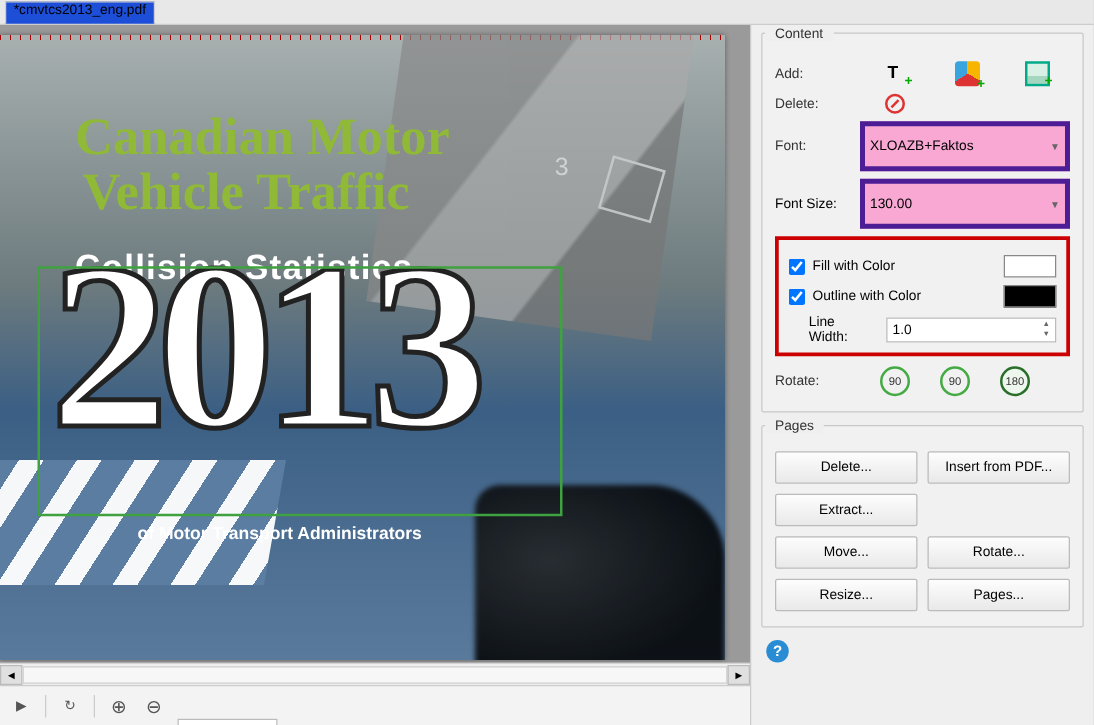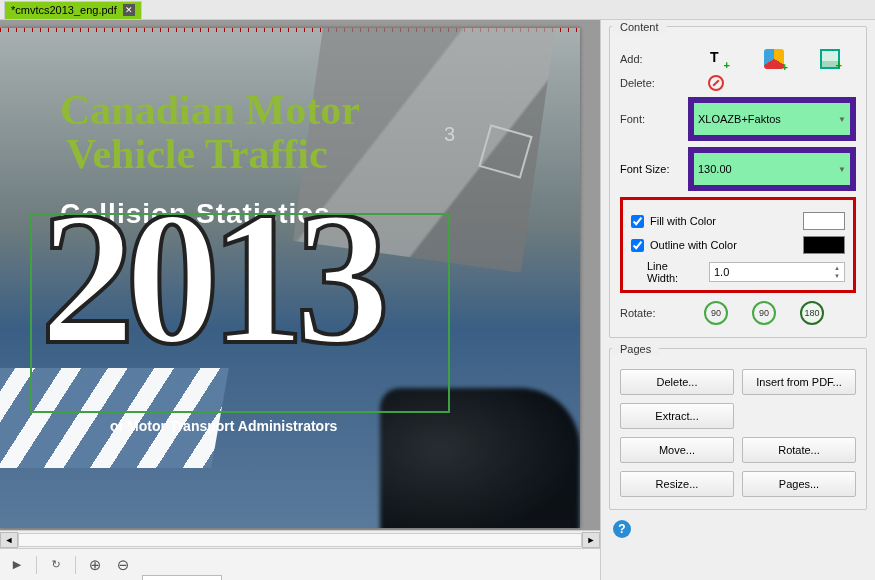--- a/index.html
+++ b/index.html
@@ -1,19 +1,19 @@
 <!DOCTYPE html>
 <html><head>
 <meta charset="utf-8">
 <style>
   * { box-sizing: border-box; margin: 0; padding: 0; }
   body { font-family: Arial, sans-serif; font-size: 11px; background: #f0f0f0; width: 875px; height: 580px; overflow: hidden; position: relative; }
   .container { display: flex; flex-direction: column; height: 580px; }
   .tab-bar { height: 20px; background: #e8e8e8; border-bottom: 1px solid #ccc; display: flex; align-items: center; padding-left: 4px; }
-  .tab { background: #84cc16; border: 1px solid #ccc; border-bottom: none; height: 18px; display: flex; align-items: center; padding: 0 6px; font-size: 11px; gap: 6px; }
+  .tab { background: #1d4ed8; border: 1px solid #ccc; border-bottom: none; height: 18px; display: flex; align-items: flex-start; padding: 0 6px; font-size: 11px; gap: 6px; flex-direction: column; }
   .tab .close { width: 12px; height: 12px; background: #555; color: #fff; display: flex; align-items: center; justify-content: center; font-size: 9px; cursor: pointer; }
   .main { flex: 1; display: flex; overflow: hidden; }
   .canvas-wrap { width: 600px; display: flex; flex-direction: column; background: #999; }
   .canvas-scroll { flex: 1; position: relative; overflow: hidden; background: #9a9a9a; }
   .page { position: absolute; left: 0; top: 8px; width: 580px; height: 500px; background: linear-gradient(180deg, #a8b0b0 0%, #6d7b7e 40%, #3b5f84 60%, #5a7a9c 100%); box-shadow: 0 0 4px rgba(0,0,0,0.4); overflow: hidden; }
   .page::before { content: ""; position: absolute; left: 0; right: 0; top: 0; height: 4px; background: repeating-linear-gradient(90deg, #a00 0 1px, transparent 1px 8px); }
   .stripe { position: absolute; left: -40px; bottom: 60px; width: 260px; height: 100px; background: repeating-linear-gradient(115deg, #fff 0 18px, #5b7ea2 18px 42px); transform: skewX(-10deg); opacity: 0.95; }
   .wedge { position: absolute; right: 40px; top: -30px; width: 230px; height: 260px; background: linear-gradient(120deg, #888 40%, #aaa 41%, #aaa 70%, #777 71%); transform: rotate(8deg); opacity: 0.7; }
   .wedge::after { content: ""; position: absolute; right: 10px; top: 120px; width: 40px; height: 40px; border: 2px solid #ddd; transform: rotate(8deg); }
   .tick3 { position: absolute; right: 125px; top: 95px; color: #cfd3d6; font-size: 20px; }
@@ -40,21 +40,21 @@
   .add-icons { display: flex; gap: 36px; margin-left: 20px; }
   .ico { width: 20px; height: 20px; position: relative; }
   .ico.addtext::before { content: "T"; position: absolute; left: 2px; top: 0; font-size: 14px; font-weight: bold; }
   .ico.addtext::after { content: "+"; position: absolute; right: -2px; bottom: -2px; font-size: 11px; font-weight: bold; color: #0a0; }
   .ico.addshape { background: conic-gradient(#f7b500 0 33%, #d33 33% 66%, #39a4dd 66% 100%); border-radius: 3px; }
   .ico.addshape::after { content: "+"; position: absolute; right: -4px; bottom: -4px; font-size: 11px; font-weight: bold; color: #0a0; }
   .ico.addimg { border: 2px solid #0a8; background: linear-gradient(180deg,#d9f1e4 60%, #a5d7c0 60%); }
   .ico.addimg::after { content: "+"; position: absolute; right: -4px; bottom: -4px; font-size: 11px; font-weight: bold; color: #0a0; }
   .ico.del { width: 16px; height: 16px; border: 2px solid #d33; border-radius: 50%; }
   .ico.del::after { content: ""; position: absolute; left: 2px; top: 5px; width: 8px; height: 2px; background: #d33; transform: rotate(-45deg); }
-  .sel-input { flex: 1; border: 6px solid #4c1d95; background: #86efac; height: 20px; display: flex; align-items: center; justify-content: space-between; padding: 16px 4px; font-size: 11px; }
+  .sel-input { flex: 1; border: 4px solid #4c1d95; background: #f9a8d4; height: 20px; display: flex; align-items: center; justify-content: space-between; padding: 16px 4px; font-size: 11px; }
   .sel-input .caret { font-size: 8px; color: #666; }
   .highlight { border: 3px solid #c00; padding: 6px 8px; margin: 4px 0 8px 0; }
   .chk { display: flex; align-items: center; gap: 6px; margin: 6px 0; }
   .chk input { width: 13px; height: 13px; }
   .swatch { width: 42px; height: 18px; border: 1px solid #888; margin-left: auto; }
   .lw-row { display: flex; align-items: center; gap: 8px; margin-top: 4px; }
   .lw-row .lbl2 { width: 70px; padding-left: 16px; }
   .spin { flex: 1; border: 1px solid #bbb; background: #fff; height: 20px; display: flex; align-items: center; padding: 0 4px; position: relative; font-size: 11px; }
   .spin .spbtns { position: absolute; right: 1px; top: 1px; bottom: 1px; width: 12px; display: flex; flex-direction: column; }
   .spin .spbtns div { flex: 1; font-size: 6px; display: flex; align-items: center; justify-content: center; color: #666; }

